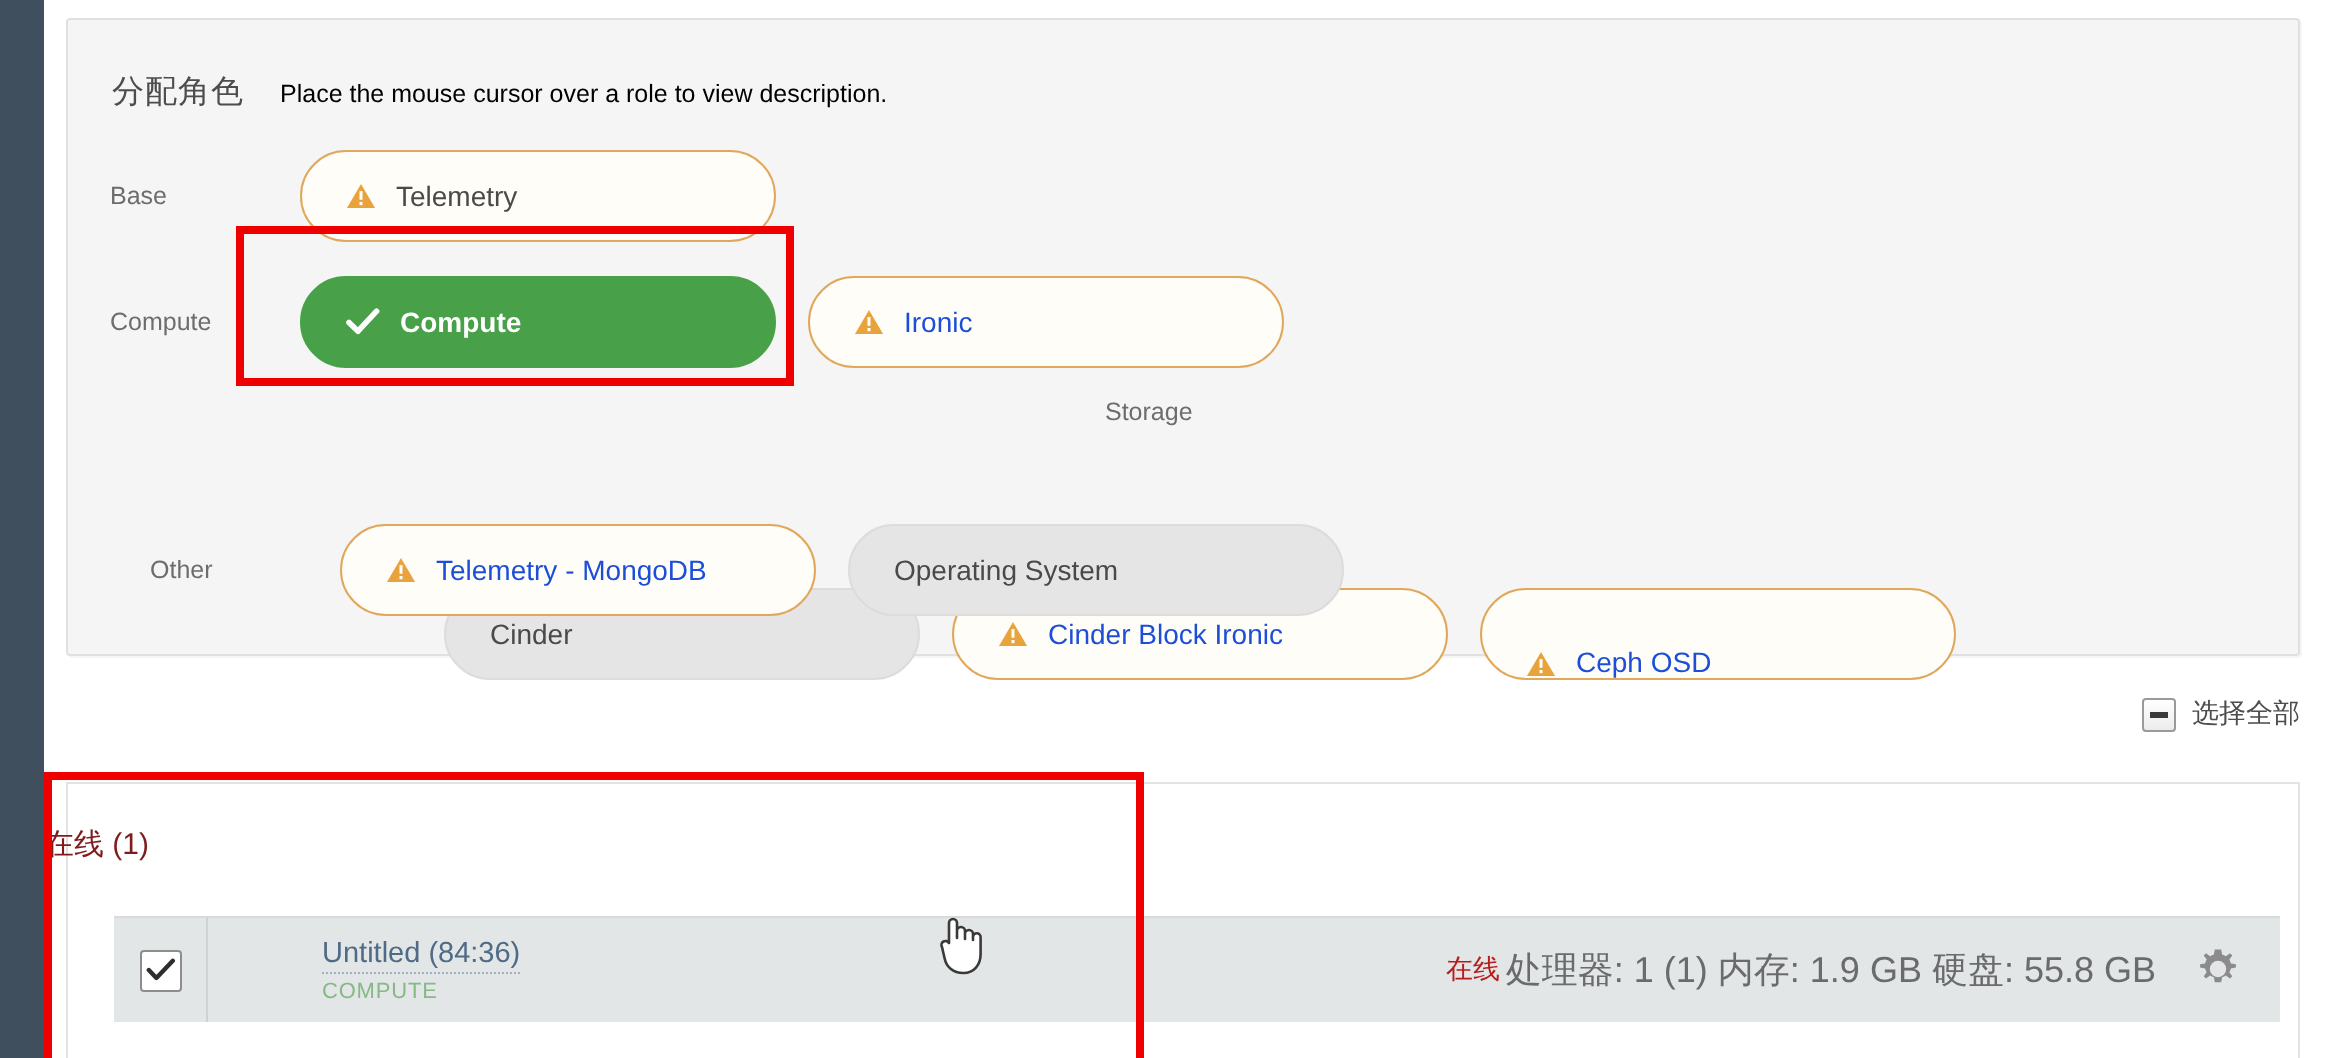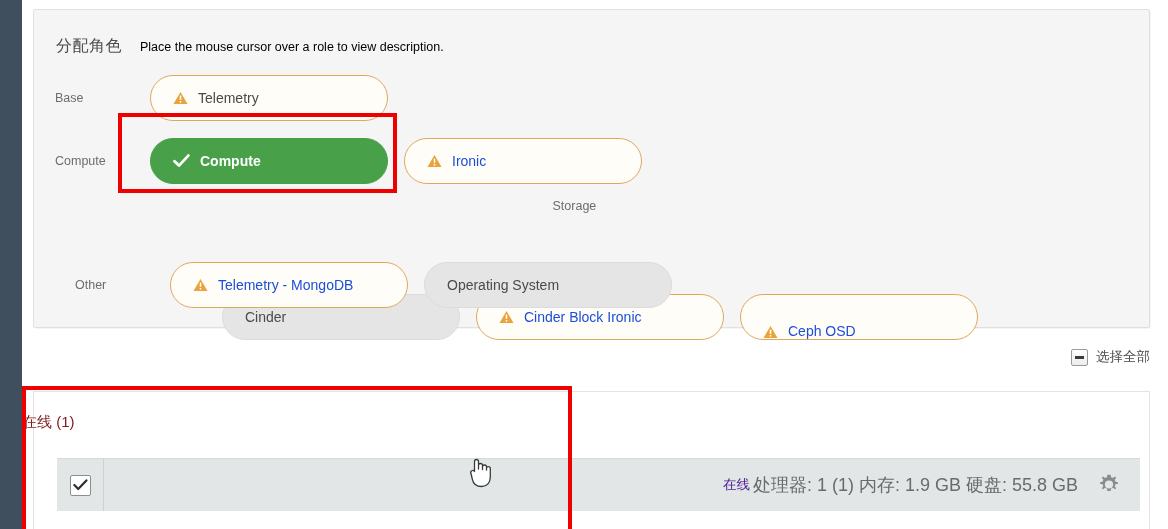--- a/index.html
+++ b/index.html
@@ -141,21 +141,21 @@
     border-bottom: 1px dotted #9fb0c0;
     display: inline-block; line-height: 1.25;
     cursor: pointer;
   }
   .node-role {
     font-size: 11px; color: #86b986; letter-spacing: .4px;
     margin-top: 3px;
   }
   .node-status {
     position: absolute; left: 666px;
-    font-size: 13.5px; color: #4c1d95; cursor: pointer;
+    font-size: 13.5px; color: #b91c1c; cursor: pointer;
   }
   .node-stats {
     position: absolute; right: 62px;
     font-size: 18px; color: #6b6b6b; white-space: nowrap;
   }
   .node-gear {
     position: absolute; right: 20px; width: 22px; height: 22px;
     cursor: pointer;
   }
 
@@ -293,20 +293,24 @@
   <div class="nodes-panel"></div>
   <div class="nodes-title">在线 (1)</div>
 
   <div class="node-row">
     <div class="node-cb-cell">
       <span class="cbx-lg">
         <svg width="15" height="12" viewBox="0 0 15 12">
             <path d="M1.4 6 L5.2 10 L13.4 1.4" stroke="#2e2e2e" stroke-width="2.2" fill="none" stroke-linecap="round" stroke-linejoin="round"></path>
           </svg>
       </span>
+    </div>
+    <div class="node-name-cell">
+      <div class="node-name">Untitled (84:36)</div>
+      <div class="node-role">COMPUTE</div>
     </div>
     <div class="node-status">在线</div>
     <div class="node-stats">处理器: 1 (1) 内存: 1.9 GB 硬盘: 55.8 GB</div>
     <div class="node-gear">
       <svg width="22" height="22" viewBox="0 0 22 22">
         <g fill="#8b8b8b">
           <path d="M11 0.8 l1.6 0 0.45 2.5 a7.6 7.6 0 0 1 1.9 0.8 l2.05-1.5 1.15 1.15 -1.5 2.05 a7.6 7.6 0 0 1 0.8 1.9 l2.5 0.45 0 1.6 -2.5 0.45 a7.6 7.6 0 0 1 -0.8 1.9 l1.5 2.05 -1.15 1.15 -2.05-1.5 a7.6 7.6 0 0 1 -1.9 0.8 l-0.45 2.5 -1.6 0 z"></path>
           <path d="M11 0.8 l-1.6 0 -0.45 2.5 a7.6 7.6 0 0 0 -1.9 0.8 l-2.05-1.5 -1.15 1.15 1.5 2.05 a7.6 7.6 0 0 0 -0.8 1.9 l-2.5 0.45 0 1.6 2.5 0.45 a7.6 7.6 0 0 0 0.8 1.9 l-1.5 2.05 1.15 1.15 2.05-1.5 a7.6 7.6 0 0 0 1.9 0.8 l0.45 2.5 1.6 0 z"></path>
         </g>
         <circle cx="11" cy="10.5" r="4.1" fill="#e2e6e7"></circle>

